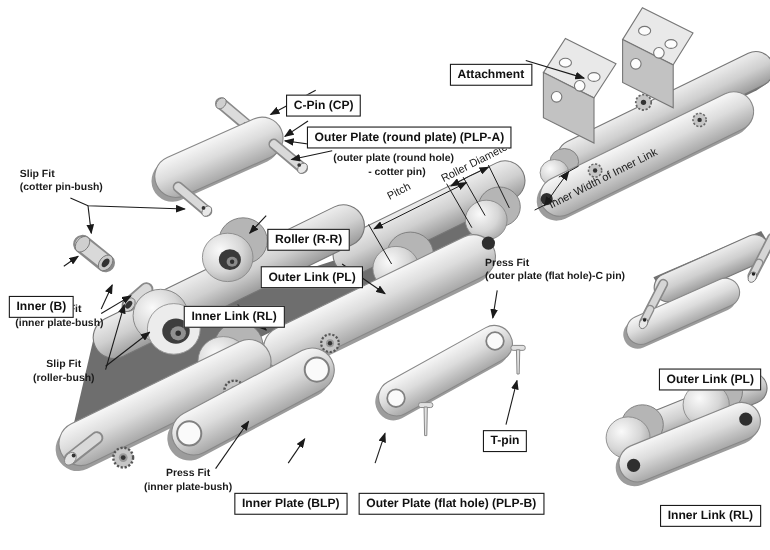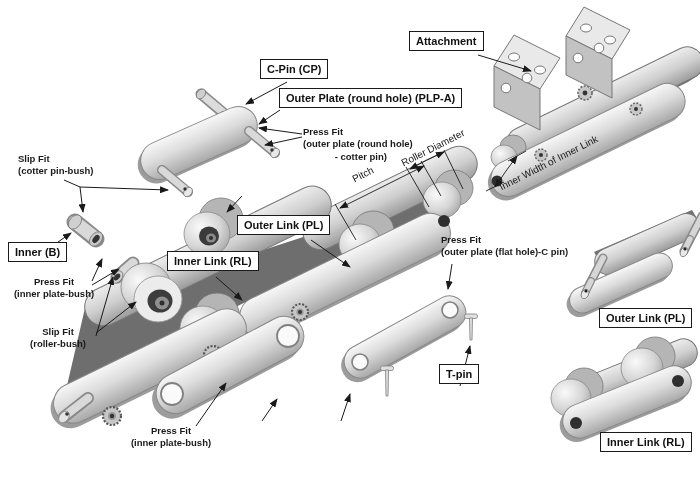--- a/index.html
+++ b/index.html
@@ -14,20 +14,21 @@
     position:absolute;
     border:1.5px solid #1a1a1a;
     background:#ffffff;
     padding:2px 6px;
     font-size:11px;
     font-weight:700;
     color:#111;
     white-space:nowrap;
     line-height:1.3;
     z-index:5;
+    margin-top:27px;
   }
   .callout{
     position:absolute;
     font-size:9.5px;
     font-weight:700;
     color:#1a1a1a;
     white-space:pre-line;
     line-height:1.3;
     z-index:4;
   }
@@ -301,25 +302,28 @@
     <line x1="427" y1="160" x2="444" y2="152" marker-end="url(#ah)"></line>
 
     <line x1="486" y1="191" x2="504" y2="182"></line>
     <line x1="508" y1="161" x2="526" y2="151"></line>
     <line x1="506" y1="171" x2="495" y2="187" marker-end="url(#ah)"></line>
     <line x1="506" y1="171" x2="517" y2="156" marker-end="url(#ah)"></line>
   </g>
 </svg>
 
 <div class="label-box" style="left:260px;top:59px;">C-Pin (CP)</div>
-<div class="label-box" style="left:279px;top:88px;">Outer Plate (round hole) (PLP-A)</div>
+<div class="label-box" style="left:279px;top:88px;">Outer Plate (round plate) (PLP-A)</div>
 <div class="label-box" style="left:409px;top:31px;">Attachment</div>
+<div class="label-box" style="left:243px;top:181px;">Roller (R-R)</div>
 <div class="label-box" style="left:237px;top:215px;">Outer Link (PL)</div>
 <div class="label-box" style="left:167px;top:251px;">Inner Link (RL)</div>
 <div class="label-box" style="left:8px;top:242px;">Inner (B)</div>
+<div class="label-box" style="left:213px;top:421px;">Inner Plate (BLP)</div>
+<div class="label-box" style="left:326px;top:421px;">Outer Plate (flat hole) (PLP-B)</div>
 <div class="label-box" style="left:439px;top:364px;">T-pin</div>
 <div class="label-box" style="left:599px;top:308px;">Outer Link (PL)</div>
 <div class="label-box" style="left:600px;top:432px;">Inner Link (RL)</div>
 
 <div class="callout" style="left:18px;top:153px;">Slip Fit
 (cotter pin-bush)</div>
 <div class="callout center" style="left:8px;top:276px;width:92px;">Press Fit
 (inner plate-bush)</div>
 <div class="callout center" style="left:18px;top:326px;width:80px;">Slip Fit
 (roller-bush)</div>

